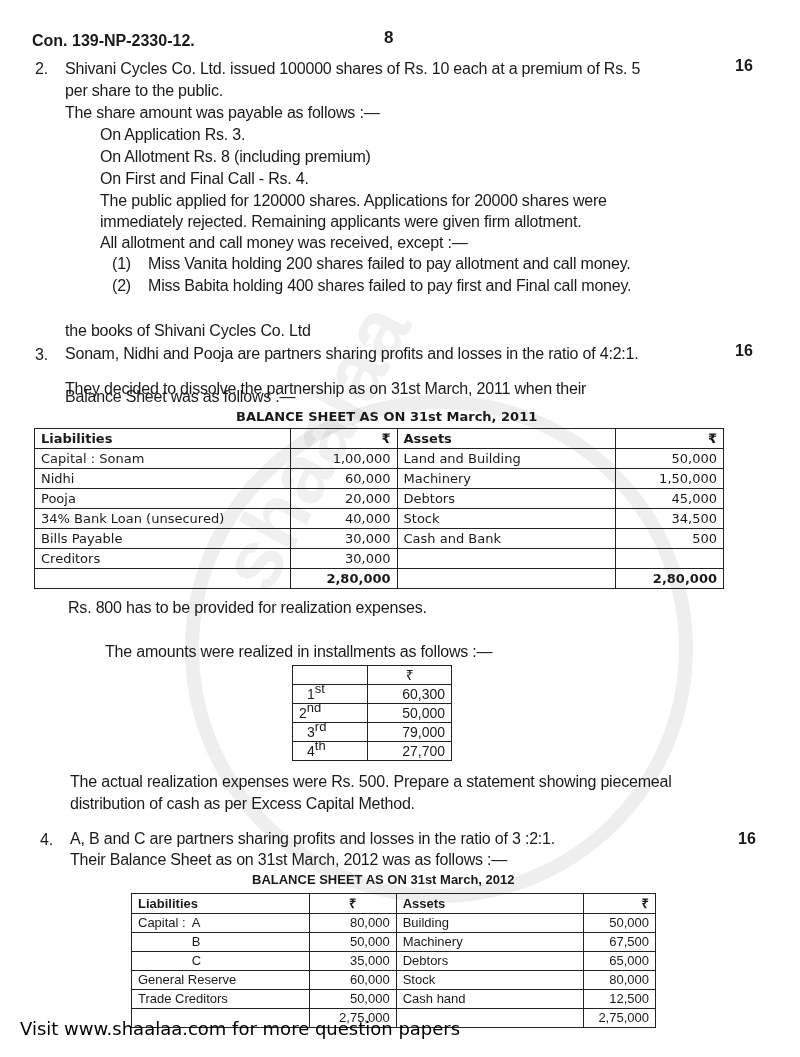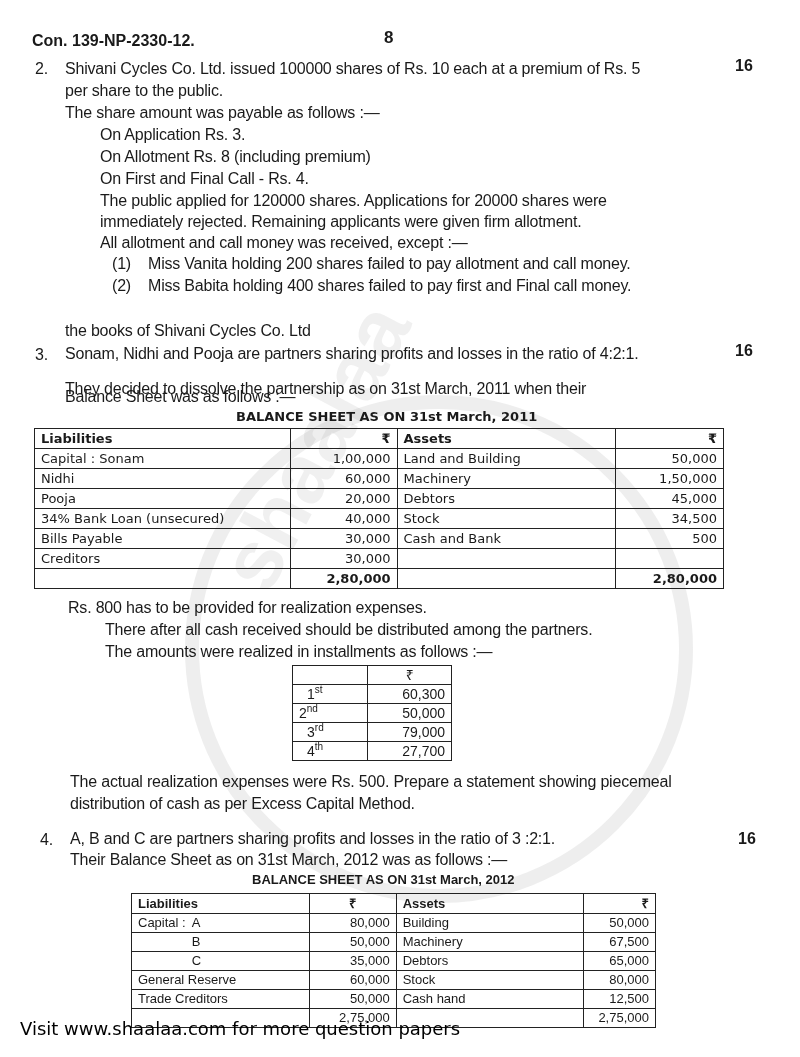--- a/index.html
+++ b/index.html
@@ -30,21 +30,21 @@
   table.bs td, table.bs th {
     border: 1.5px solid #222; padding: 0 6px; height: 19px; line-height: 19px;
     white-space: nowrap;
   }
   table.bs th { font-weight: bold; text-align: left; }
   table.bs td.num { text-align: right; }
   table.bs th.rs { text-align: right; font-weight: bold; }
   table.bs tr.total td.num { font-weight: bold; }
   table.sm { font-family: "Liberation Sans", sans-serif; font-size: 14px; }
   table.sm td { height: 18px; line-height: 18px; }
-  sup { font-size: 10px; line-height: 0; }
+  sup { font-size: 13px; line-height: 0; }
   .footer {
     position: absolute; left: 20px; top: 1018px; font-size: 18px; color: #000;
     font-family: "DejaVu Sans", sans-serif; white-space: nowrap;
   }
 </style>
 </head>
 <body>
 
 <div class="page">
 
@@ -134,21 +134,20 @@
     <tr class="total">
       <td></td>
       <td class="num">2,80,000</td>
       <td></td>
       <td class="num">2,80,000</td>
     </tr>
   </tbody>
     </table>
 
   <div class="abs txt" style="left:68px; top:597px;">Rs. 800 has to be provided for realization expenses.</div>
-  <div class="abs txt" style="left:105px; top:619px;">There after all cash received should be distributed among the partners.</div>
   <div class="abs txt" style="left:105px; top:641px;">The amounts were realized in installments as follows :—</div>
 
   <table class="bs sm" style="left:292px; top:665px; width:160px;">
     <colgroup>
         <col style="width:76px">
         <col style="width:84px">
       </colgroup>
     <tbody>
         <tr>
       <td></td>

